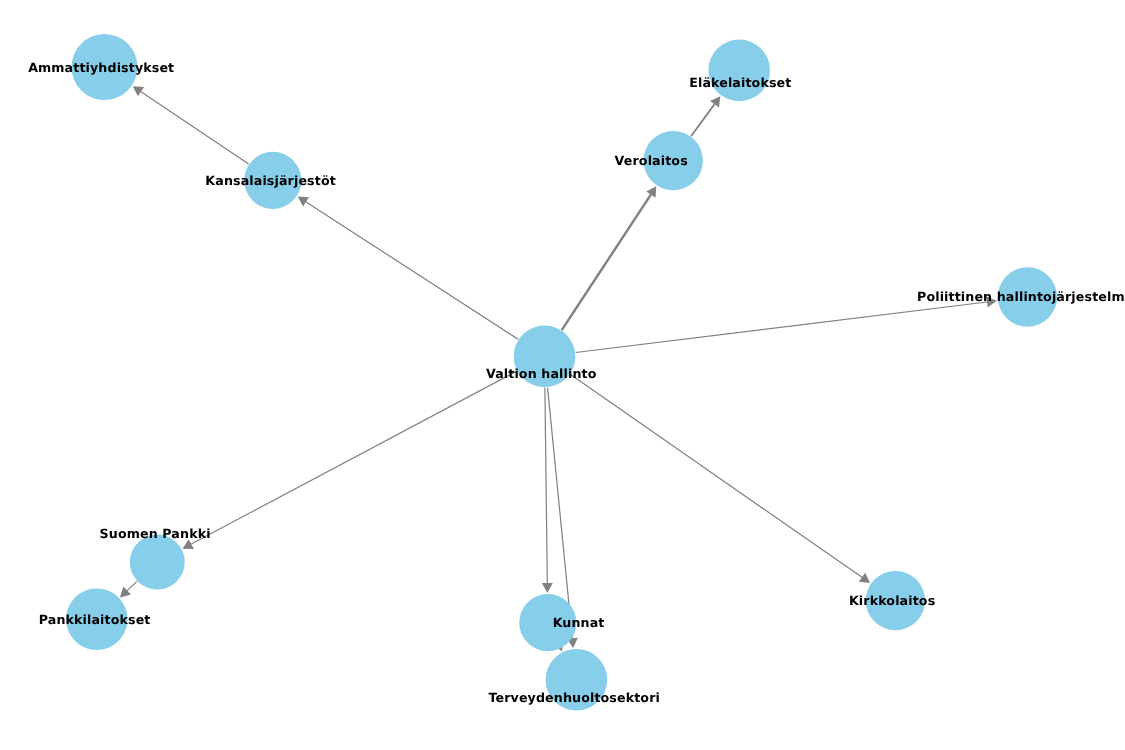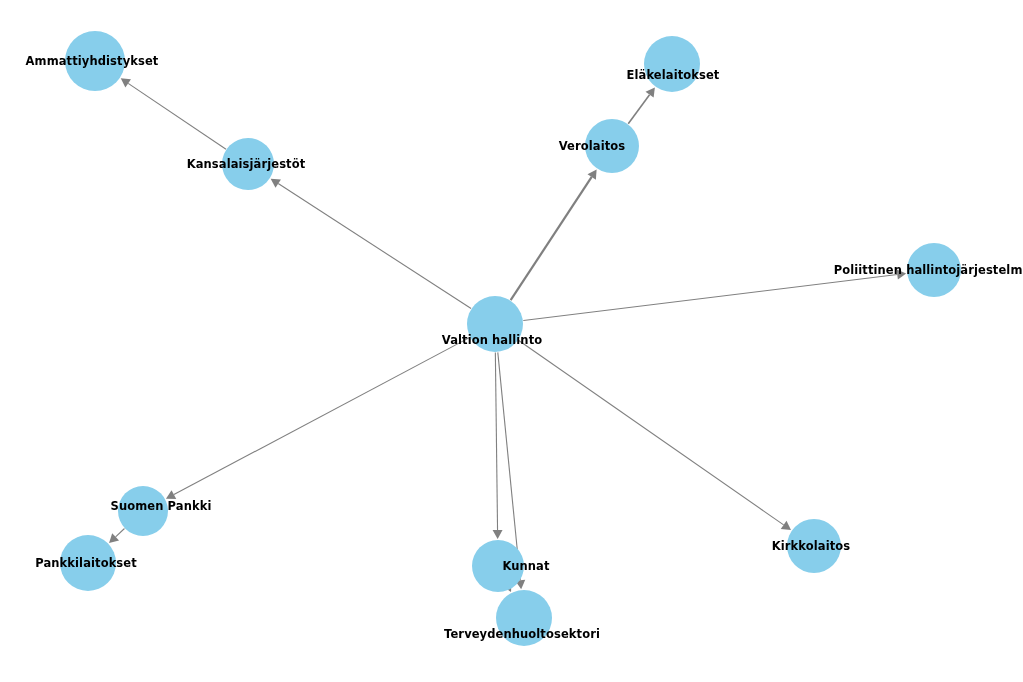--- a/index.html
+++ b/index.html
@@ -87,19 +87,19 @@
         <circle cx="814" cy="546" r="27" fill="#87CEEB" class="node-circle"></circle>
       </g>
   </svg>
   <div id="labels-layer">
       <div class="node-label" style="left: 92px; top: 61px;">Ammattiyhdistykset</div>
       <div class="node-label" style="left: 246px; top: 164px;">Kansalaisjärjestöt</div>
       <div class="node-label" style="left: 673px; top: 58px; margin-top: 17px;">Eläkelaitokset</div>
       <div class="node-label" style="left: 592px; top: 146px;">Verolaitos</div>
       <div class="node-label" style="left: 932px; top: 270px;">Poliittinen hallintojärjestelmä</div>
       <div class="node-label" style="left: 492px; top: 324px; margin-top: 16px;">Valtion hallinto</div>
-      <div class="node-label" style="left: 141px; top: 506px; margin-left: 20px;">Suomen Pankki</div>
+      <div class="node-label" style="left: 141px; top: 485px;">Suomen Pankki</div>
       <div class="node-label" style="left: 86px; top: 563px;">Pankkilaitokset</div>
       <div class="node-label" style="left: 496px; top: 566px; margin-left: 30px;">Kunnat</div>
       <div class="node-label" style="left: 522px; top: 622px; margin-top: 12px;">Terveydenhuoltosektori</div>
       <div class="node-label" style="left: 811px; top: 546px;">Kirkkolaitos</div>
     </div>
 </div>
 
 </body></html>

